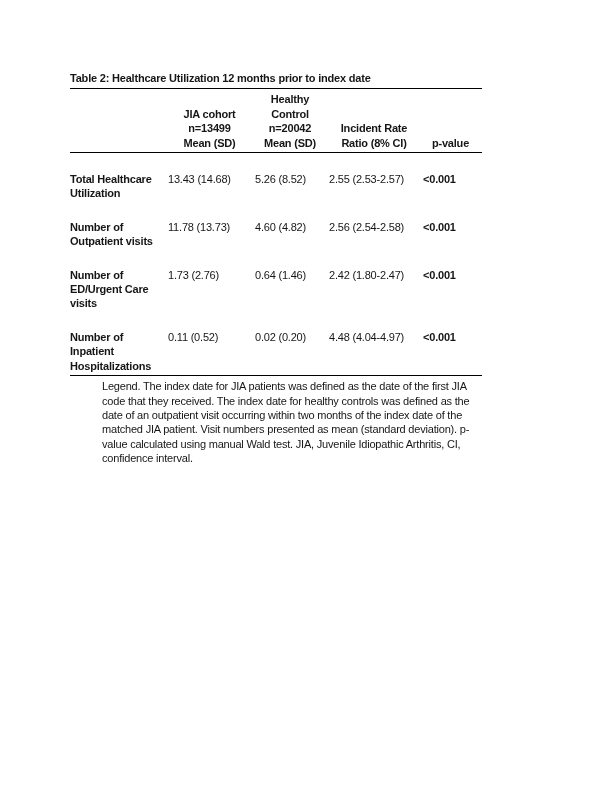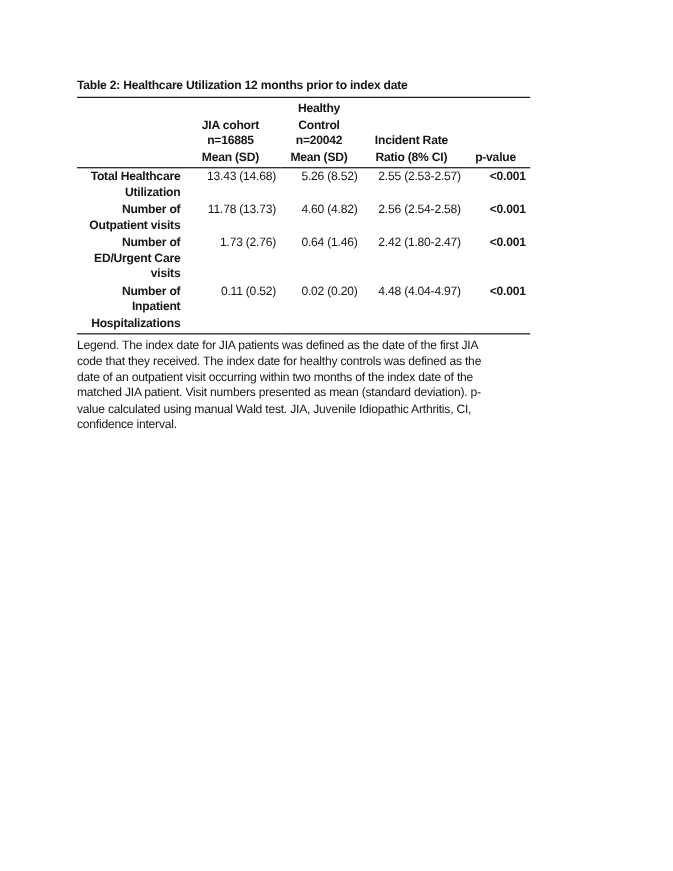--- a/index.html
+++ b/index.html
@@ -36,34 +36,35 @@
   }
   table.data-table th {
     text-align: center;
     vertical-align: bottom;
     font-weight: bold;
     white-space: pre;
     padding: 3px 4px 2px 0;
     border-bottom: 1.2px solid #000;
   }
   table.data-table td {
-    text-align: right;
+    text-align: left;
     vertical-align: top;
     white-space: pre;
-    padding: 1px 4px 0 0;
+    padding: 19px 4px 0 0;
   }
   table.data-table td.row-label { font-weight: bold; }
   table.data-table td.p-cell { font-weight: bold; }
   table.data-table tbody tr:last-child td {
     border-bottom: 1.2px solid #000;
     padding-bottom: 2px;
   }
   .legend {
     margin-top: 3px;
     white-space: pre;
+    margin-left: 32px;
   }
 </style>
 </head>
 <body>
 
 <div class="page">
   <div class="content">
 
     <div class="table-title">Table 2: Healthcare Utilization 12 months prior to index date</div>
 
@@ -72,21 +73,21 @@
         <col style="width:98px">
         <col style="width:87px">
         <col style="width:74px">
         <col style="width:94px">
         <col style="width:59px">
       </colgroup>
       <thead>
         <tr>
           <th></th>
           <th>JIA cohort
-n=16885
+n=13499
 Mean (SD)</th>
           <th>Healthy
 Control
 n=20042
 Mean (SD)</th>
           <th>Incident Rate
 Ratio (8% CI)</th>
           <th>p-value</th>
         </tr>
       </thead>

